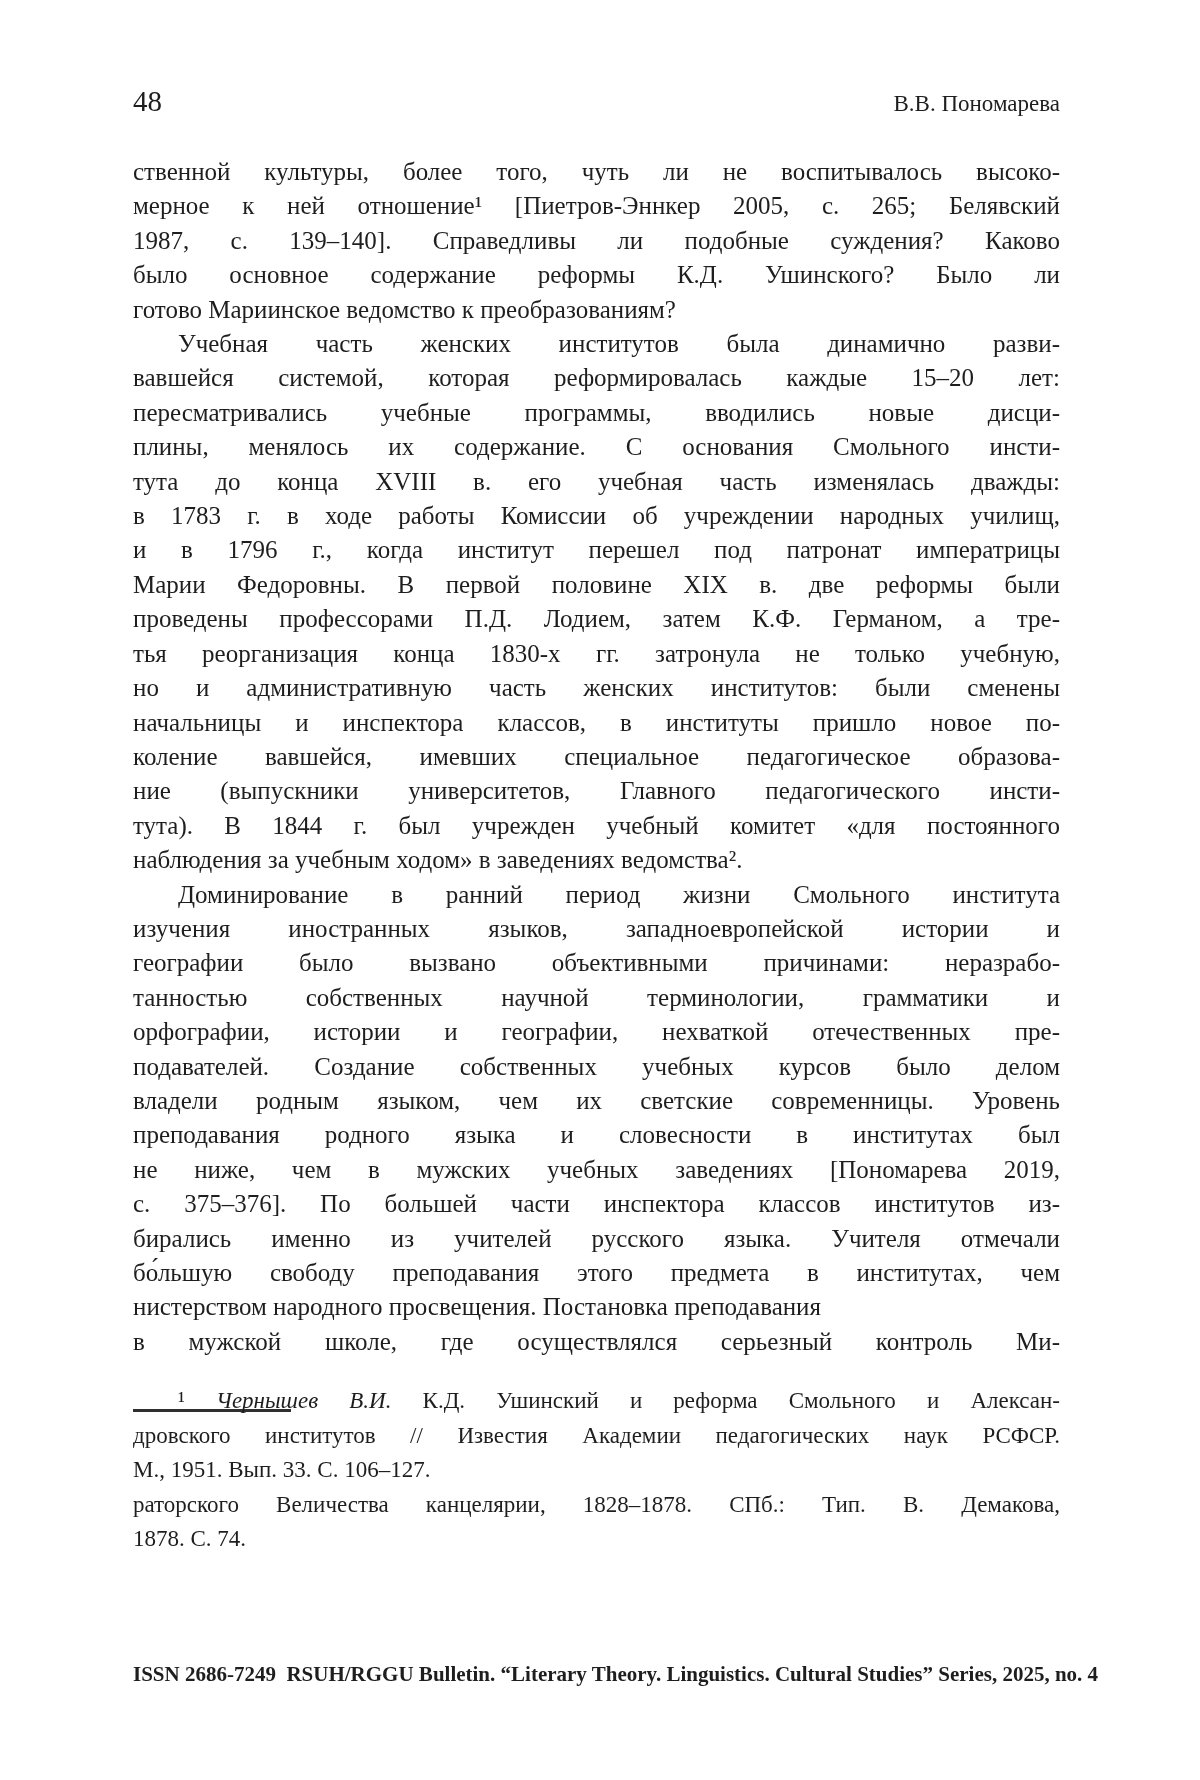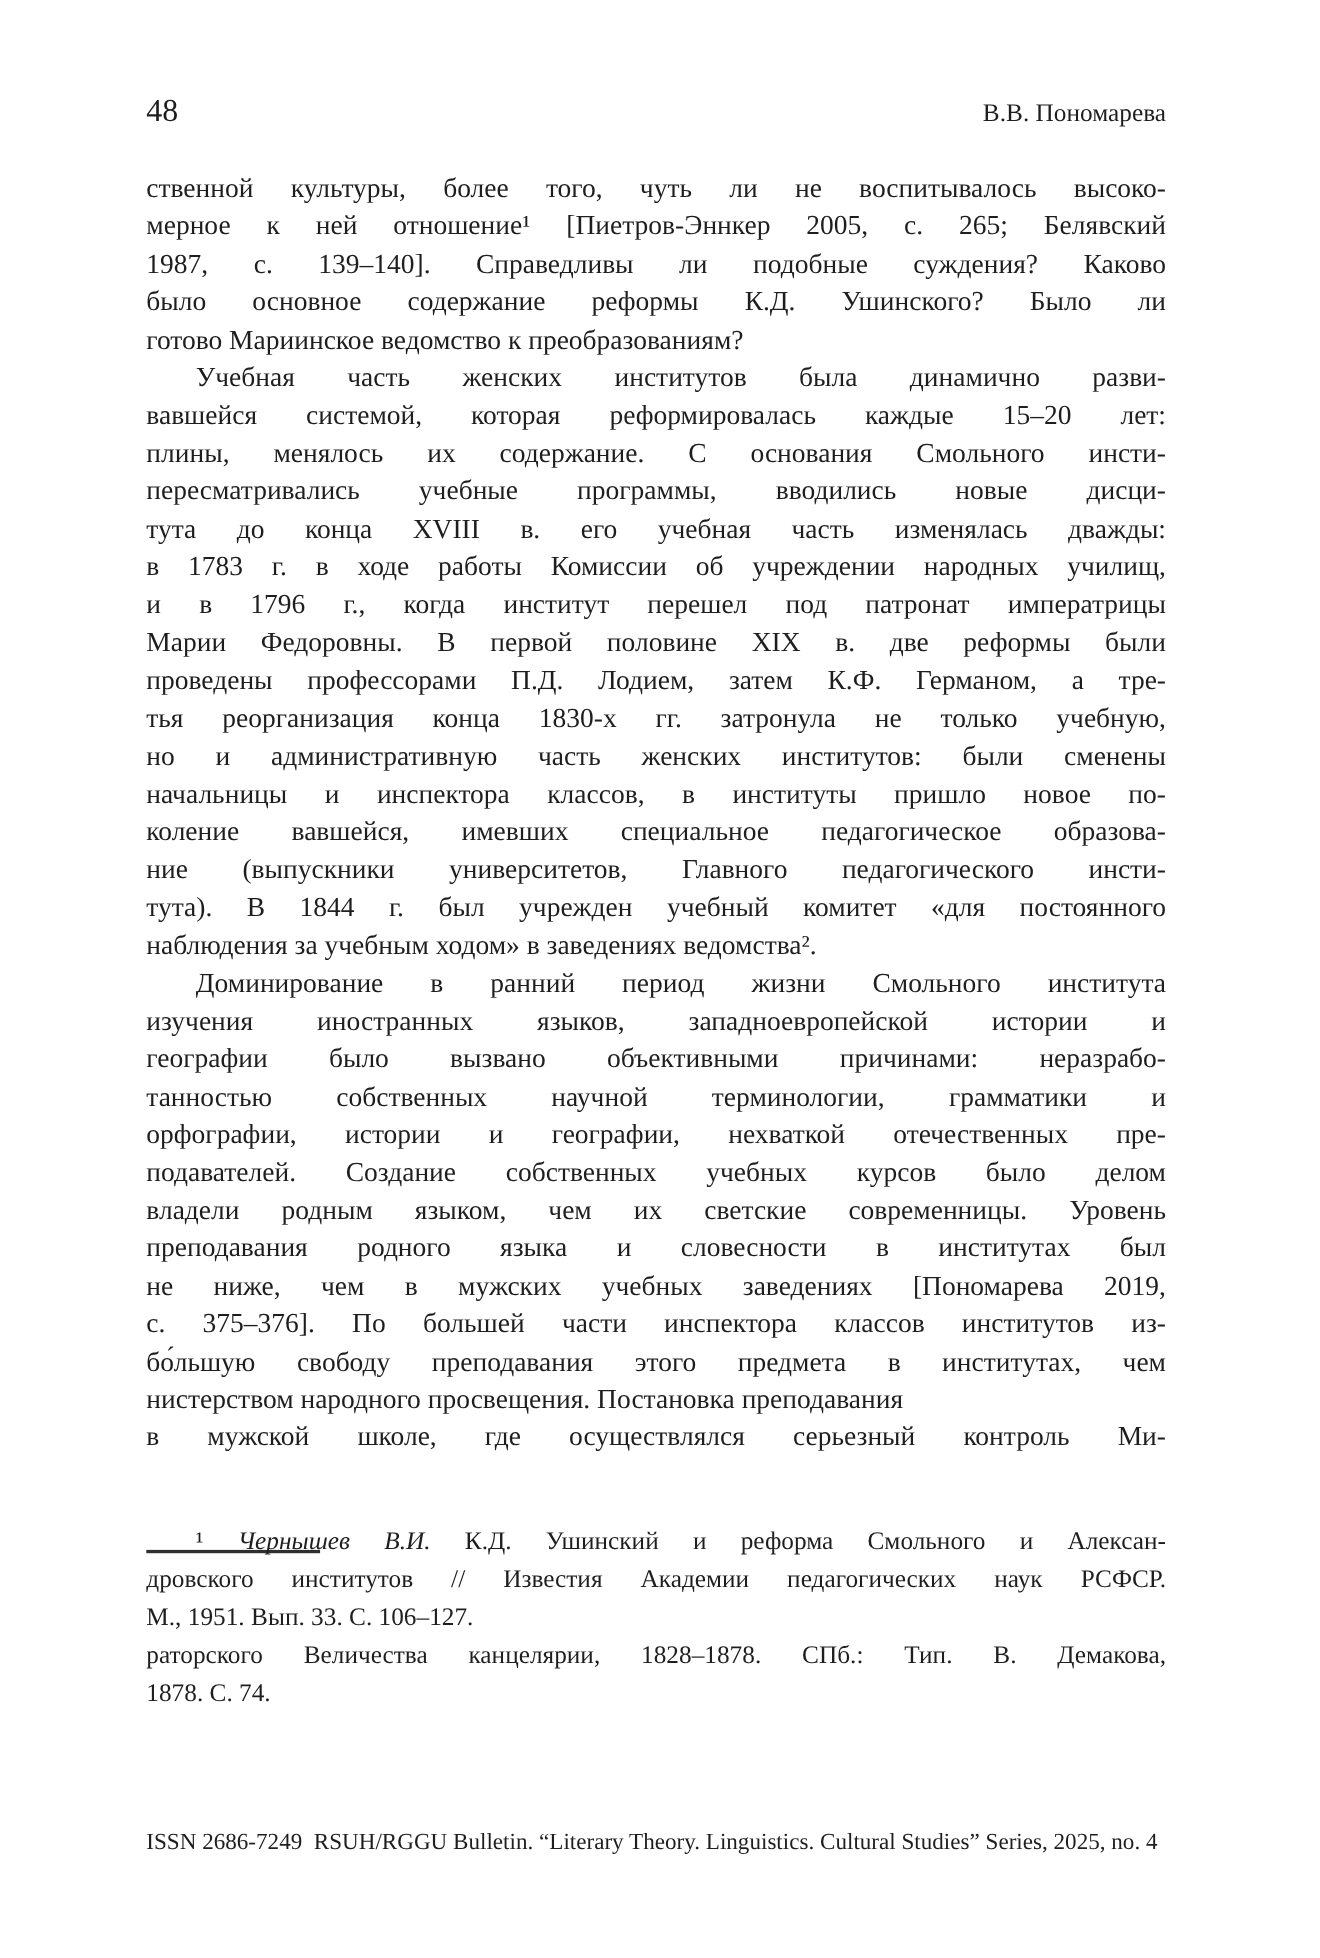--- a/index.html
+++ b/index.html
@@ -72,22 +72,22 @@
       <div class="block">
         <div class="line"><span class="">ственной культуры, более того, чуть ли не воспитывалось высоко-</span></div>
         <div class="line"><span class="">мерное к ней отношение¹ [Пиетров-Эннкер 2005, с. 265; Белявский</span></div>
         <div class="line"><span class="">1987, с. 139–140]. Справедливы ли подобные суждения? Каково</span></div>
         <div class="line"><span class="">было основное содержание реформы К.Д. Ушинского? Было ли</span></div>
         <div class="line line-last"><span class="">готово Мариинское ведомство к преобразованиям?</span></div>
       </div>
       <div class="block">
         <div class="line line-indent"><span class="">Учебная часть женских институтов была динамично разви-</span></div>
         <div class="line"><span class="">вавшейся системой, которая реформировалась каждые 15–20 лет:</span></div>
+        <div class="line"><span class="">пересматривались учебные программы, вводились новые дисци-</span></div>
         <div class="line"><span class="">плины, менялось их содержание. С основания Смольного инсти-</span></div>
-        <div class="line"><span class="">пересматривались учебные программы, вводились новые дисци-</span></div>
         <div class="line"><span class="">тута до конца XVIII в. его учебная часть изменялась дважды:</span></div>
         <div class="line"><span class="">в 1783 г. в ходе работы Комиссии об учреждении народных училищ,</span></div>
         <div class="line"><span class="">и в 1796 г., когда институт перешел под патронат императрицы</span></div>
         <div class="line"><span class="">Марии Федоровны. В первой половине XIX в. две реформы были</span></div>
         <div class="line"><span class="">проведены профессорами П.Д. Лодием, затем К.Ф. Германом, а тре-</span></div>
         <div class="line"><span class="">тья реорганизация конца 1830-х гг. затронула не только учебную,</span></div>
         <div class="line"><span class="">но и административную часть женских институтов: были сменены</span></div>
         <div class="line"><span class="">начальницы и инспектора классов, в институты пришло новое по-</span></div>
         <div class="line"><span class="">коление вавшейся, имевших специальное педагогическое образова-</span></div>
         <div class="line"><span class="">ние (выпускники университетов, Главного педагогического инсти-</span></div>
@@ -98,20 +98,21 @@
         <div class="line line-indent"><span class="">Доминирование в ранний период жизни Смольного института</span></div>
         <div class="line"><span class="">изучения иностранных языков, западноевропейской истории и</span></div>
         <div class="line"><span class="">географии было вызвано объективными причинами: неразрабо-</span></div>
         <div class="line"><span class="">танностью собственных научной терминологии, грамматики и</span></div>
         <div class="line"><span class="">орфографии, истории и географии, нехваткой отечественных пре-</span></div>
         <div class="line"><span class="">подавателей. Создание собственных учебных курсов было делом</span></div>
         <div class="line"><span class="">владели родным языком, чем их светские современницы. Уровень</span></div>
         <div class="line"><span class="">преподавания родного языка и словесности в институтах был</span></div>
         <div class="line"><span class="">не ниже, чем в мужских учебных заведениях [Пономарева 2019,</span></div>
         <div class="line"><span class="">с. 375–376]. По большей части инспектора классов институтов из-</span></div>
+        <div class="line"><span class="">бирались именно из учителей русского языка. Учителя отмечали</span></div>
         <div class="line"><span class="">бо́льшую свободу преподавания этого предмета в институтах, чем</span></div>
         <div class="line line-last"><span class="">нистерством народного просвещения. Постановка преподавания</span></div>
         <div class="line"><span class="">в мужской школе, где осуществлялся серьезный контроль Ми-</span></div>
       </div>
     </main>
 
   <div class="footnote-divider"></div>
 
   <section class="footnotes">
       <div class="block">
@@ -119,16 +120,16 @@
         <div class="line"><span class="">дровского институтов // Известия Академии педагогических наук РСФСР.</span></div>
         <div class="line line-last"><span class="">М., 1951. Вып. 33. С. 106–127.</span></div>
       </div>
       <div class="block">
         <div class="line"><span class="">раторского Величества канцелярии, 1828–1878. СПб.: Тип. В. Демакова,</span></div>
         <div class="line line-last"><span class="">1878. С. 74.</span></div>
       </div>
     </section>
 
   <footer class="page-footer">
-    <span class="fit" style="transform: scaleX(1);">ISSN 2686-7249&nbsp; RSUH/RGGU Bulletin. “Literary Theory. Linguistics. Cultural Studies” Series, 2025, no. 4</span>
+    <span class="fit" style="transform: scaleX(1); font-weight: bold;">ISSN 2686-7249&nbsp; RSUH/RGGU Bulletin. “Literary Theory. Linguistics. Cultural Studies” Series, 2025, no. 4</span>
   </footer>
 
 </div>
 
 </body></html>

